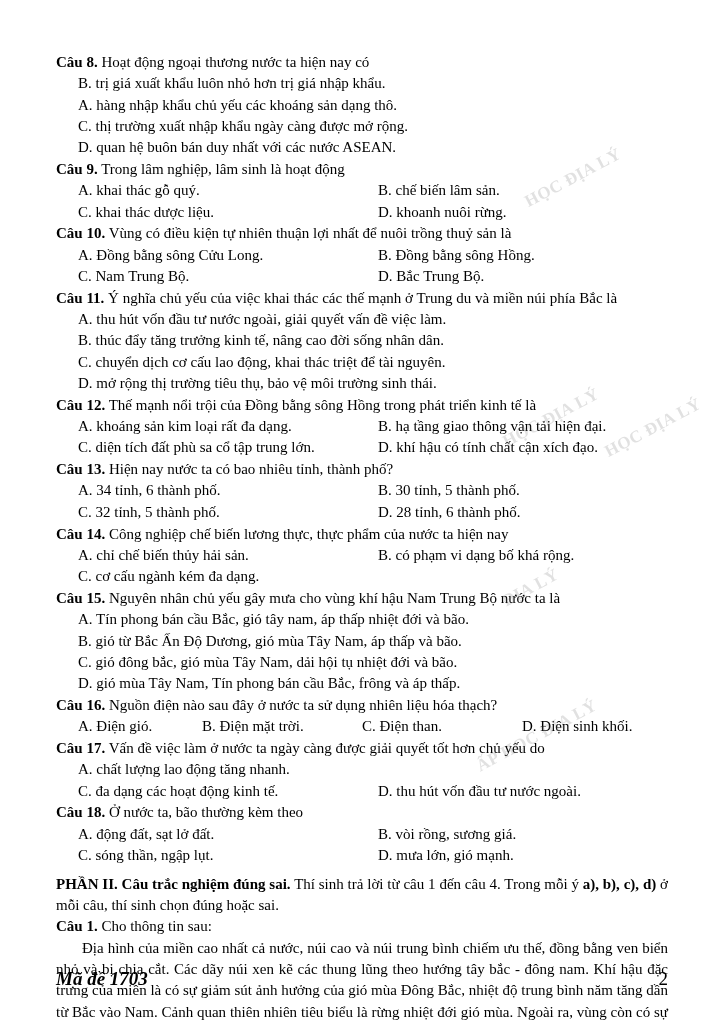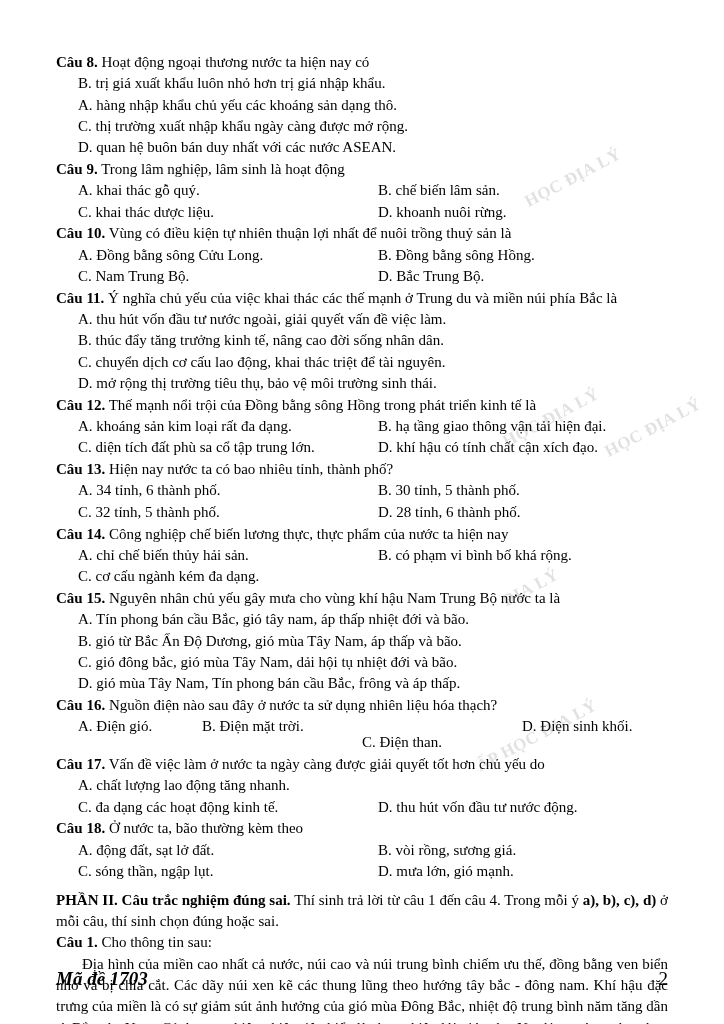--- a/index.html
+++ b/index.html
@@ -68,21 +68,21 @@
   }
   .opt-row .c1 { width: 300px; flex: 0 0 300px; }
   .opt-row .c2 { flex: 1 1 auto; }
   .opt-row4 {
     display: flex;
     margin: 0;
     padding-left: 22px;
   }
   .opt-row4 .q1 { width: 124px; flex: 0 0 124px; }
   .opt-row4 .q2 { width: 160px; flex: 0 0 160px; }
-  .opt-row4 .q3 { width: 160px; flex: 0 0 160px; margin-top: 16px; }
+  .opt-row4 .q3 { width: 160px; flex: 0 0 160px; }
   .opt-row4 .q4 { flex: 1 1 auto; }
   b { font-weight: bold; }
   .section-head {
     margin: 4px 0 12px 0;
   }
   .para {
     margin: 0;
     text-align: justify;
   }
   .para.indent {
@@ -180,21 +180,21 @@
       <div class="opt-row">
         <span class="c1">C. 32 tỉnh, 5 thành phố.</span>
         <span class="c2">D. 28 tỉnh, 6 thành phố.</span>
       </div>
     </div>
 
     <div class="q">
       <p class="qline"><b>Câu 14.</b> <span>Công nghiệp chế biến lương thực, thực phẩm của nước ta hiện nay</span></p>
       <div class="opt-row">
         <span class="c1">A. chỉ chế biến thủy hải sản.</span>
-        <span class="c2">B. có phạm vi bình bố khá rộng.</span>
+        <span class="c2">B. có phạm vi dạng bố khá rộng.</span>
       </div>
       <div class="opt-row">
         <span class="c1">C. cơ cấu ngành kém đa dạng.</span>
       </div>
     </div>
 
     <div class="q">
       <p class="qline"><b>Câu 15.</b> <span>Nguyên nhân chủ yếu gây mưa cho vùng khí hậu Nam Trung Bộ nước ta là</span></p>
       <p class="opt-full">A. Tín phong bán cầu Bắc, gió tây nam, áp thấp nhiệt đới và bão.</p>
       <p class="opt-full">B. gió từ Bắc Ấn Độ Dương, gió mùa Tây Nam, áp thấp và bão.</p>
@@ -212,21 +212,21 @@
       </div>
     </div>
 
     <div class="q">
       <p class="qline"><b>Câu 17.</b> <span>Vấn đề việc làm ở nước ta ngày càng được giải quyết tốt hơn chủ yếu do</span></p>
       <div class="opt-row">
         <span class="c1">A. chất lượng lao động tăng nhanh.</span>
       </div>
       <div class="opt-row">
         <span class="c1">C. đa dạng các hoạt động kinh tế.</span>
-        <span class="c2">D. thu hút vốn đầu tư nước động.</span>
+        <span class="c2">D. thu hút vốn đầu tư nước ngoài.</span>
       </div>
     </div>
 
     <div class="q">
       <p class="qline"><b>Câu 18.</b> <span>Ở nước ta, bão thường kèm theo</span></p>
       <div class="opt-row">
         <span class="c1">A. động đất, sạt lở đất.</span>
         <span class="c2">B. vòi rồng, sương giá.</span>
       </div>
       <div class="opt-row">

